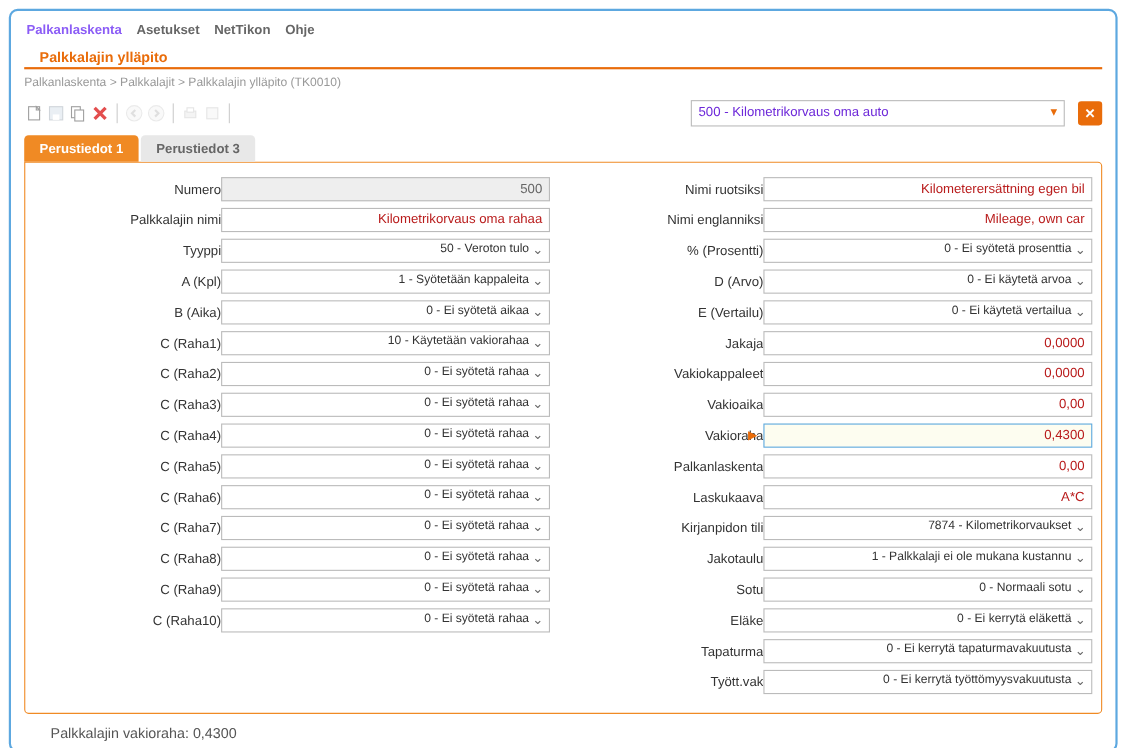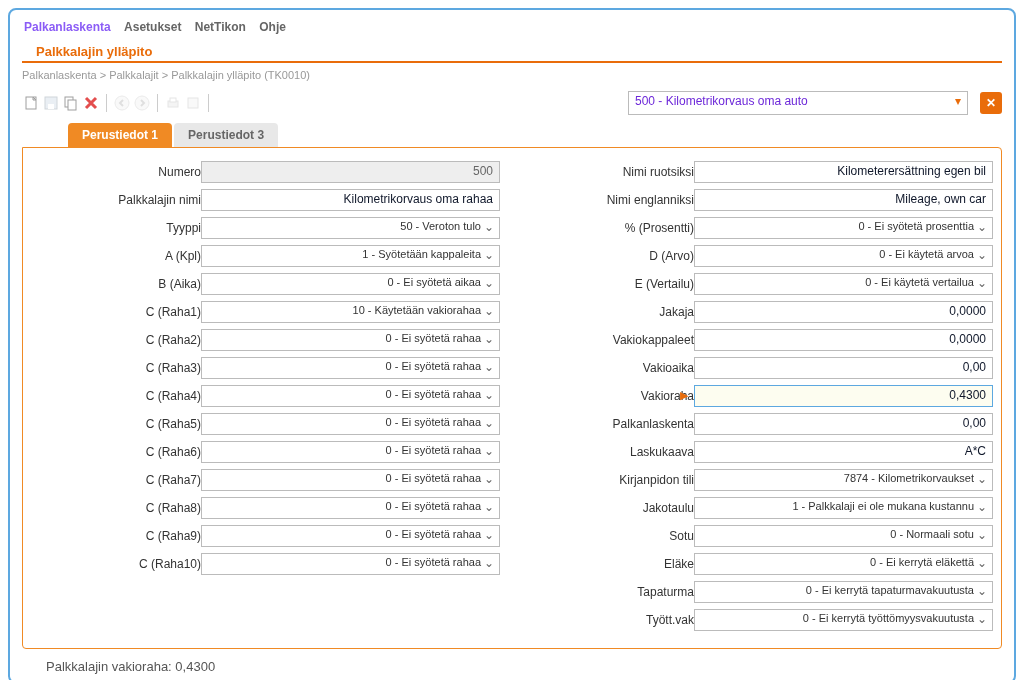--- a/index.html
+++ b/index.html
@@ -14,28 +14,28 @@
 .toolbar-left { display: flex; gap: 2px; align-items: center; }
 .toolbar-spacer { flex: 1; }
 .icon-btn { width: 18px; height: 18px; display: inline-flex; align-items: center; justify-content: center; cursor: pointer; opacity: 0.8; }
 .icon-btn.disabled { opacity: 0.3; cursor: default; }
 .divider { width: 1px; height: 18px; background: #ccc; margin: 0 4px; }
 .header-select { width: 340px; height: 24px; border: 1px solid #bbb; padding: 2px 20px 2px 6px; font-size: 12px; background: #fff; position: relative; color: #6d28d9; }
 .header-select::after { content: "▾"; position: absolute; right: 6px; color: #e96c0a; }
 .close-btn { width: 22px; height: 22px; background: #e96c0a; border-radius: 3px; color: #fff; display: flex; align-items: center; justify-content: center; font-weight: bold; margin-left: 8px; cursor: pointer; }
 .tabs { display: flex; margin: 0 12px; gap: 2px; }
 .tab { padding: 5px 14px; background: #e8e8e8; color: #666; font-weight: bold; border-radius: 4px 4px 0 0; cursor: pointer; font-size: 12px; }
-.tab.active { background: #f08a24; color: #fff; margin-left: 46px; }
+.tab.active { background: #f08a24; color: #fff; }
 .content { border: 1px solid #f08a24; border-radius: 0 4px 4px 4px; margin: 0 12px 6px 12px; padding: 12px 8px; text-align: right; }
 .form-grid { display: flex; gap: 24px; }
 .col { flex: 1; }
 .row { display: flex; align-items: center; margin-bottom: 4px; min-height: 24px; }
 .label { width: 170px; color: #333; font-size: 12px; }
 .field { flex: 1; position: relative; }
-.input { width: 100%; height: 22px; border: 1px solid #bbb; padding: 2px 6px; font-size: 12px; background: #fff; color: #0f172a; }
+.input { width: 100%; height: 22px; border: 1px solid #bbb; padding: 2px 6px; font-size: 12px; background: #fff; color: #b91c1c; }
 .input.readonly { background: #eee; color: #666; }
 .input.active { border-color: #5da8e0; background: #fdfdf0; }
 .select { width: 100%; height: 22px; border: 1px solid #bbb; padding: 2px 18px 2px 6px; font-size: 11px; background: #fff; color: #333; position: relative; cursor: pointer; }
 .select::after { content: "⌄"; position: absolute; right: 5px; top: 2px; color: #666; font-size: 12px; }
 .marker { position: absolute; left: -14px; top: 4px; color: #e96c0a; font-size: 11px; }
 .status-bar { padding: 4px 14px 8px 14px; color: #555; font-size: 13px; margin-left: 22px; }
 svg { display: block; }
 </style>
 </head>
 <body>

